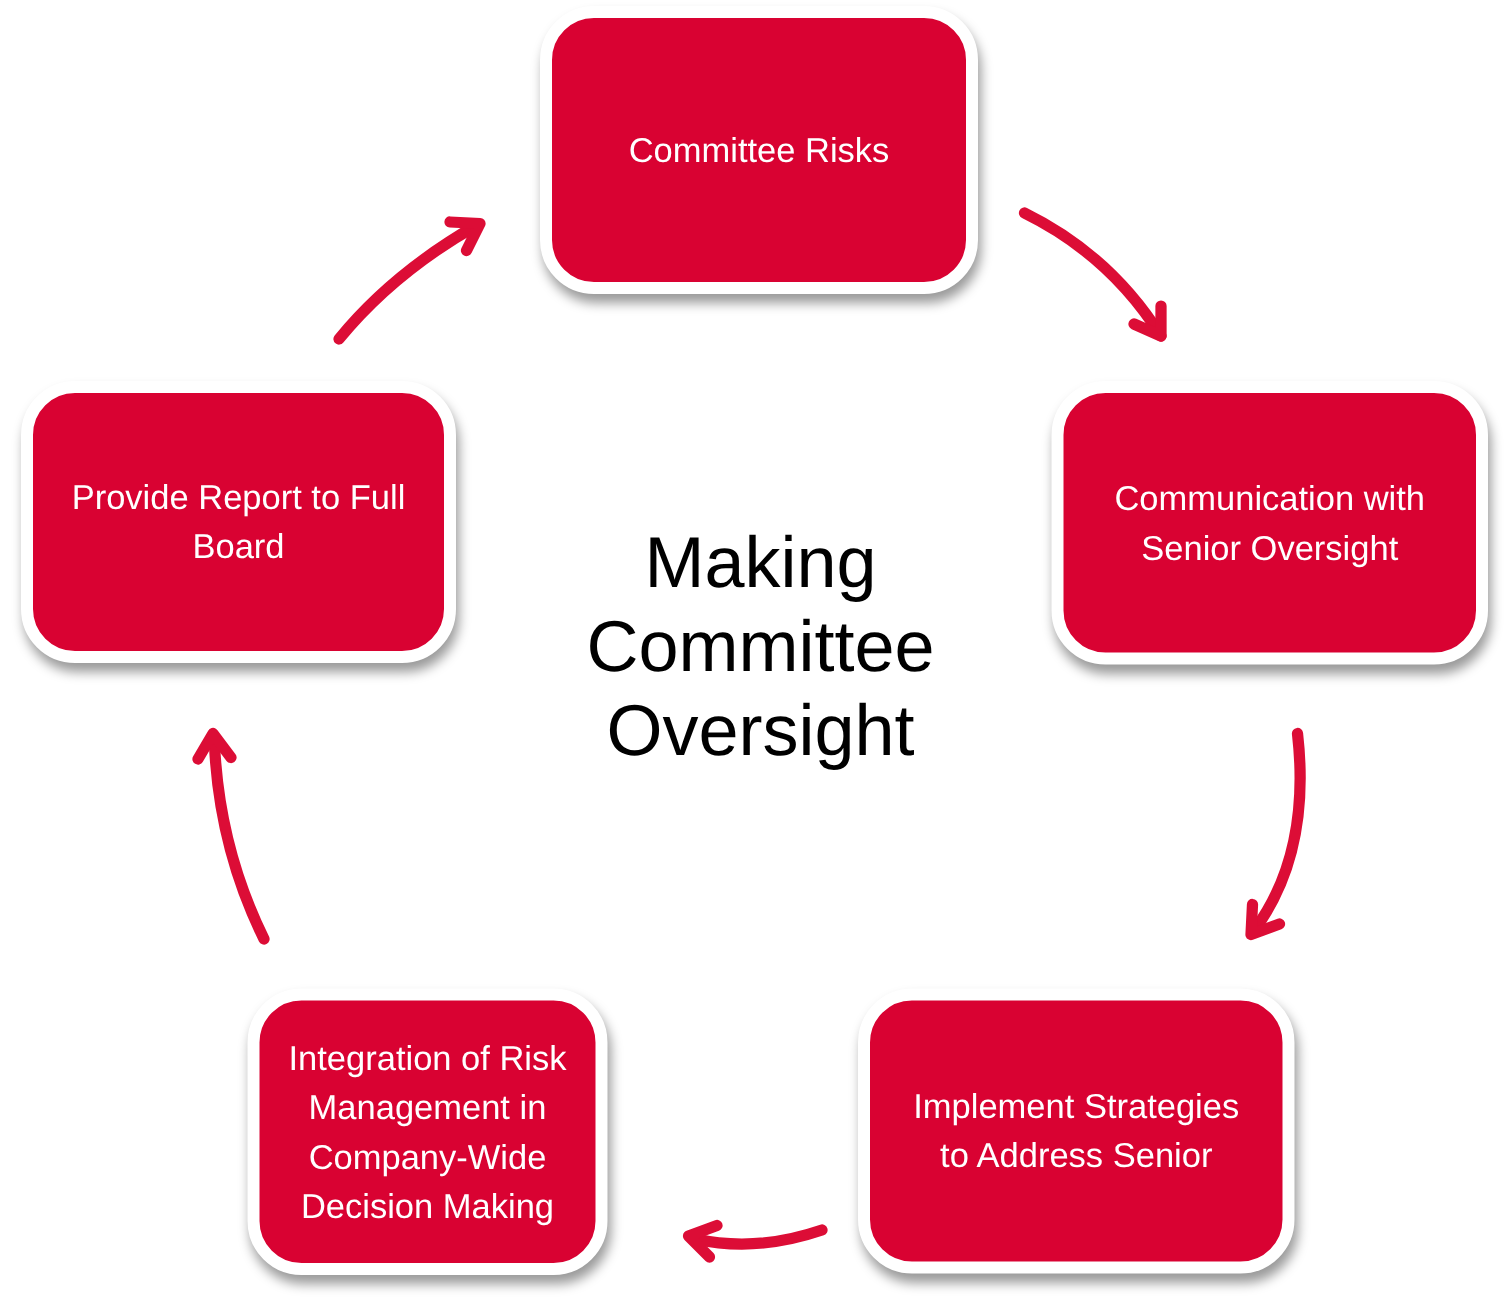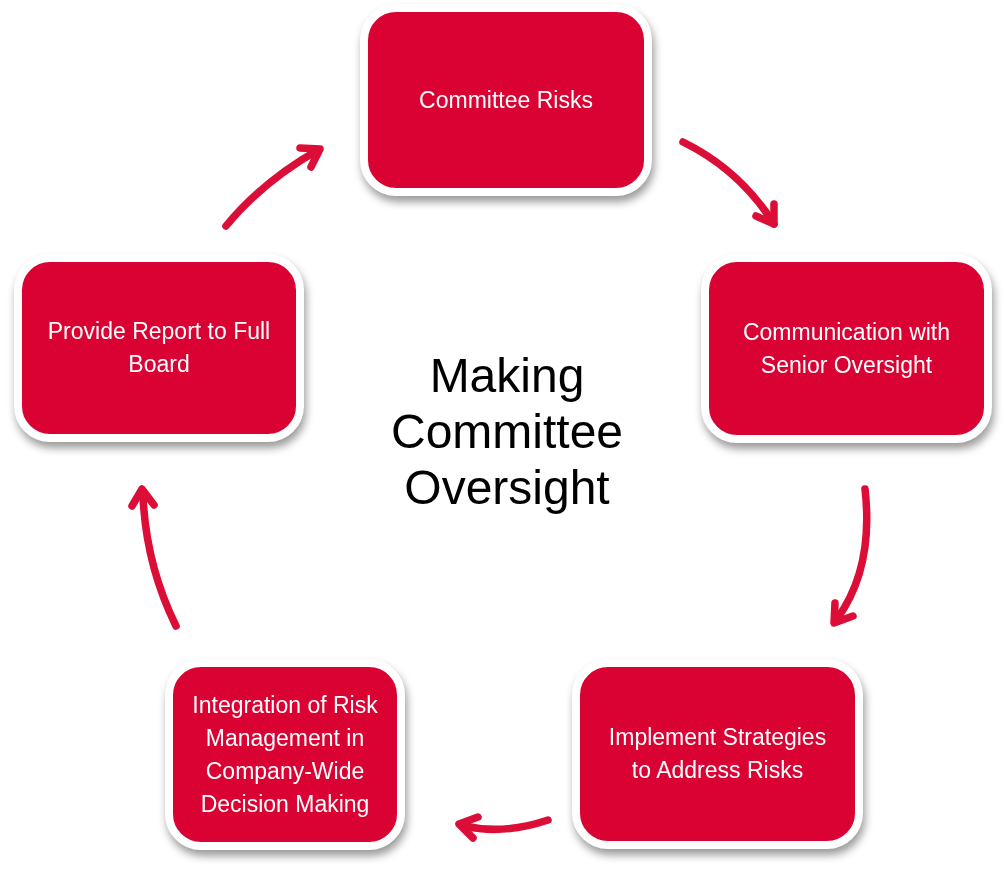--- a/index.html
+++ b/index.html
@@ -76,21 +76,21 @@
 
   <div class="node node-top">
     <span class="label">Committee Risks</span>
   </div>
 
   <div class="node node-right">
     <span class="label">Communication with Senior Oversight</span>
   </div>
 
   <div class="node node-bottom-right">
-    <span class="label">Implement Strategies to Address Risks</span>
+    <span class="label">Implement Strategies to Address Senior</span>
   </div>
 
   <div class="node node-bottom-left">
     <span class="label">Integration of Risk Management in Company-Wide Decision Making</span>
   </div>
 
   <div class="node node-left">
     <span class="label">Provide Report to Full Board</span>
   </div>
 

